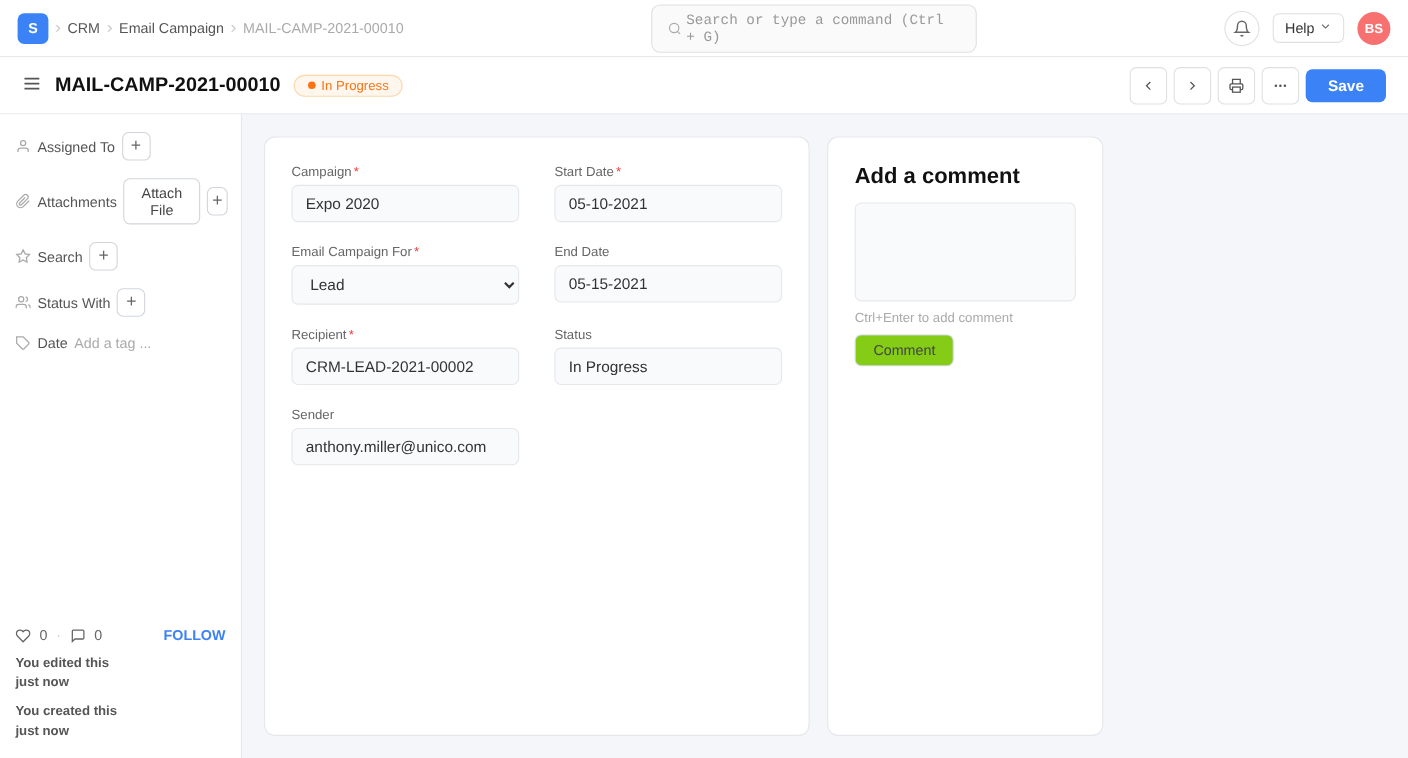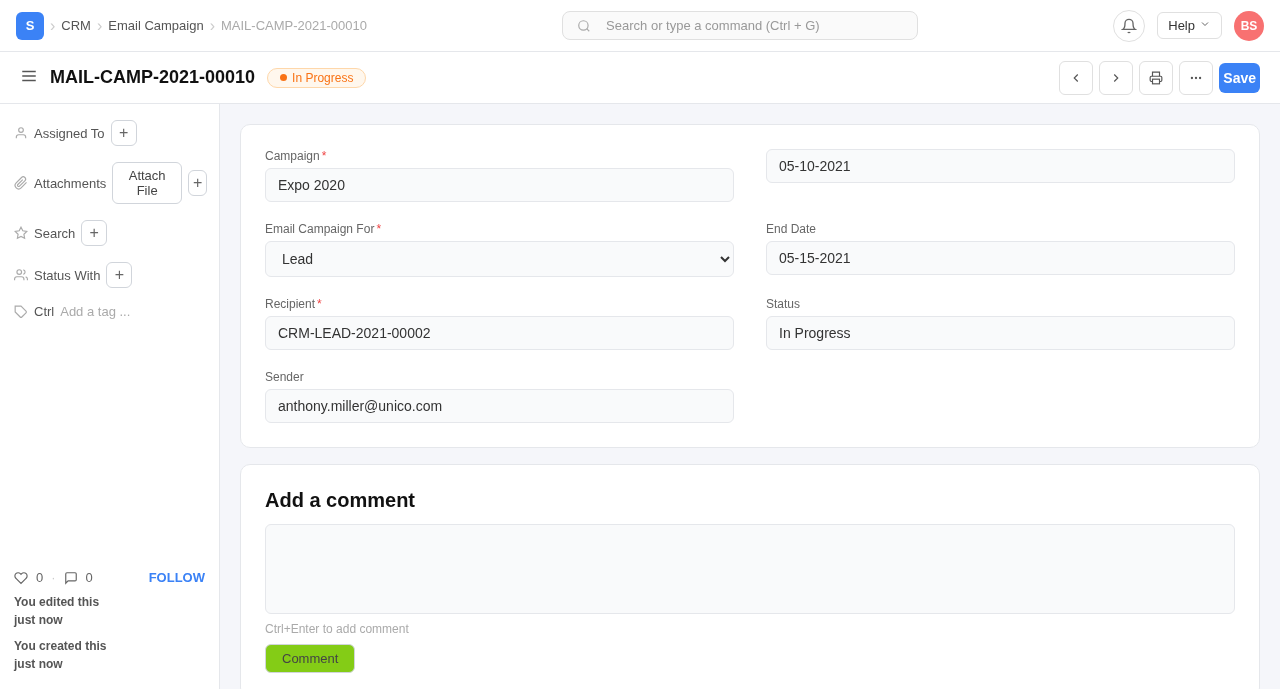--- a/index.html
+++ b/index.html
@@ -13,23 +13,23 @@
     }
     .top-nav-left { display: flex; align-items: center; gap: 6px; }
     .nav-logo {
       width: 28px; height: 28px; background: #3b82f6; border-radius: 6px;
       display: flex; align-items: center; justify-content: center; color: #fff; font-weight: bold; font-size: 13px;
     }
     .nav-sep { color: #ccc; font-size: 16px; }
     .nav-link { color: #555; font-size: 13px; cursor: pointer; }
     .top-nav-center { flex: 1; display: flex; justify-content: center; }
     .search-bar {
-      display: flex; align-items: center; gap: 15px;
+      display: flex; align-items: center; gap: 4px;
       border: 1px solid #e0e0e0; border-radius: 8px; padding: 6px 14px;
-      background: #fafafa; width: 356px; color: #999; font-size: 13px;
+      background: #fafafa; width: 296px; color: #999; font-size: 13px; font-family: Liberation Mono, monospace;
     }
     .search-bar svg { color: #aaa; }
     .top-nav-right { display: flex; align-items: center; gap: 12px; }
     .notif-btn {
       width: 32px; height: 32px; border-radius: 50%; border: 1px solid #e0e0e0;
       display: flex; align-items: center; justify-content: center; cursor: pointer; background: #fff;
     }
     .help-btn {
       display: flex; gap: 4px;
       border: 1px solid #e0e0e0; border-radius: 6px; padding: 5px 10px;
@@ -56,21 +56,21 @@
     }
     .status-dot { width: 7px; height: 7px; background: #f97316; border-radius: 50%; }
     .page-header-right { display: flex; align-items: center; gap: 6px; }
     .icon-btn {
       width: 34px; height: 34px; border: 1px solid #e0e0e0; border-radius: 6px;
       background: #fff; display: flex; align-items: center; justify-content: center;
       cursor: pointer; color: #555;
     }
     .save-btn {
       background: #3b82f6; color: #fff; border: none; border-radius: 6px;
-      padding: 7px 4px; font-size: 14px; font-weight: 600; cursor: pointer;
+      padding: 7px 20px; font-size: 14px; font-weight: 600; cursor: pointer;
     }
 
     
     .main-layout { display: flex; height: calc(689px - 104px); }
 
     
     .sidebar {
       width: 220px; min-width: 220px; background: #fff; border-right: 1px solid #e5e7eb;
       padding: 16px 14px; overflow-y: auto; display: flex; flex-direction: column; gap: 16px;
     }
@@ -90,21 +90,21 @@
       background: #fff; font-size: 13px; color: #444; cursor: pointer; display: flex; align-items: center; gap: 6px;
     }
     .tags-add { color: #aaa; font-size: 13px; cursor: pointer; }
     .sidebar-bottom { margin-top: auto; display: flex; flex-direction: column; gap: 8px; }
     .likes-row { display: flex; align-items: center; gap: 8px; color: #666; font-size: 13px; }
     .follow-btn { color: #3b82f6; font-size: 13px; font-weight: 600; cursor: pointer; margin-left: auto; }
     .activity-text { font-size: 12px; color: #555; line-height: 1.5; }
     .activity-text span { font-weight: 600; }
 
     
-    .content-area { flex: 1; overflow-y: auto; padding: 20px; display: flex; flex-direction: column; gap: 16px; }
+    .content-area { flex: 1; overflow-y: auto; padding: 20px; display: flex; flex-direction: row; gap: 16px; }
 
     
     .form-card {
       background: #fff; border: 1px solid #e5e7eb; border-radius: 10px; padding: 24px;
     }
     .form-grid { display: grid; grid-template-columns: 1fr 1fr; gap: 20px 32px; }
     .form-field { display: flex; flex-direction: column; gap: 5px; }
     .field-label { font-size: 12px; color: #666; font-weight: 500; }
     .required { color: #ef4444; margin-left: 2px; }
     .field-input {
@@ -273,21 +273,21 @@
       </div>
       <div class="add-btn">+</div>
     </div>
 
     <div class="sidebar-section">
       <div class="sidebar-section-title">
         <svg width="14" height="14" viewBox="0 0 24 24" fill="none" stroke="#aaa" stroke-width="2">
             <path d="M20.59 13.41l-7.17 7.17a2 2 0 0 1-2.83 0L2 12V2h10l8.59 8.59a2 2 0 0 1 0 2.82z"></path>
             <line x1="7" y1="7" x2="7.01" y2="7"></line>
           </svg>
-        <span>Ctrl</span>
+        <span>Date</span>
       </div>
       <span class="tags-add">Add a tag ...</span>
     </div>
 
     <div class="sidebar-bottom">
       <div class="likes-row">
         <svg width="14" height="14" viewBox="0 0 24 24" fill="none" stroke="#666" stroke-width="2">
             <path d="M20.84 4.61a5.5 5.5 0 0 0-7.78 0L12 5.67l-1.06-1.06a5.5 5.5 0 0 0-7.78 7.78l1.06 1.06L12 21.23l7.78-7.78 1.06-1.06a5.5 5.5 0 0 0 0-7.78z"></path>
           </svg>
         <span>0</span>
@@ -315,20 +315,23 @@
       <div class="form-grid">
 
         <div class="form-field">
           <label class="field-label">
             <span>Campaign</span><span class="required">*</span>
           </label>
           <input class="field-input" type="text" value="Expo 2020" style="">
         </div>
 
         <div class="form-field">
+          <label class="field-label">
+            <span>Start Date</span><span class="required">*</span>
+          </label>
           <input class="field-input" type="text" value="05-10-2021" style="">
         </div>
 
         <div class="form-field">
           <label class="field-label">
             <span>Email Campaign For</span><span class="required">*</span>
           </label>
           <select class="field-input-select">
             <option>Lead</option>
           </select>

